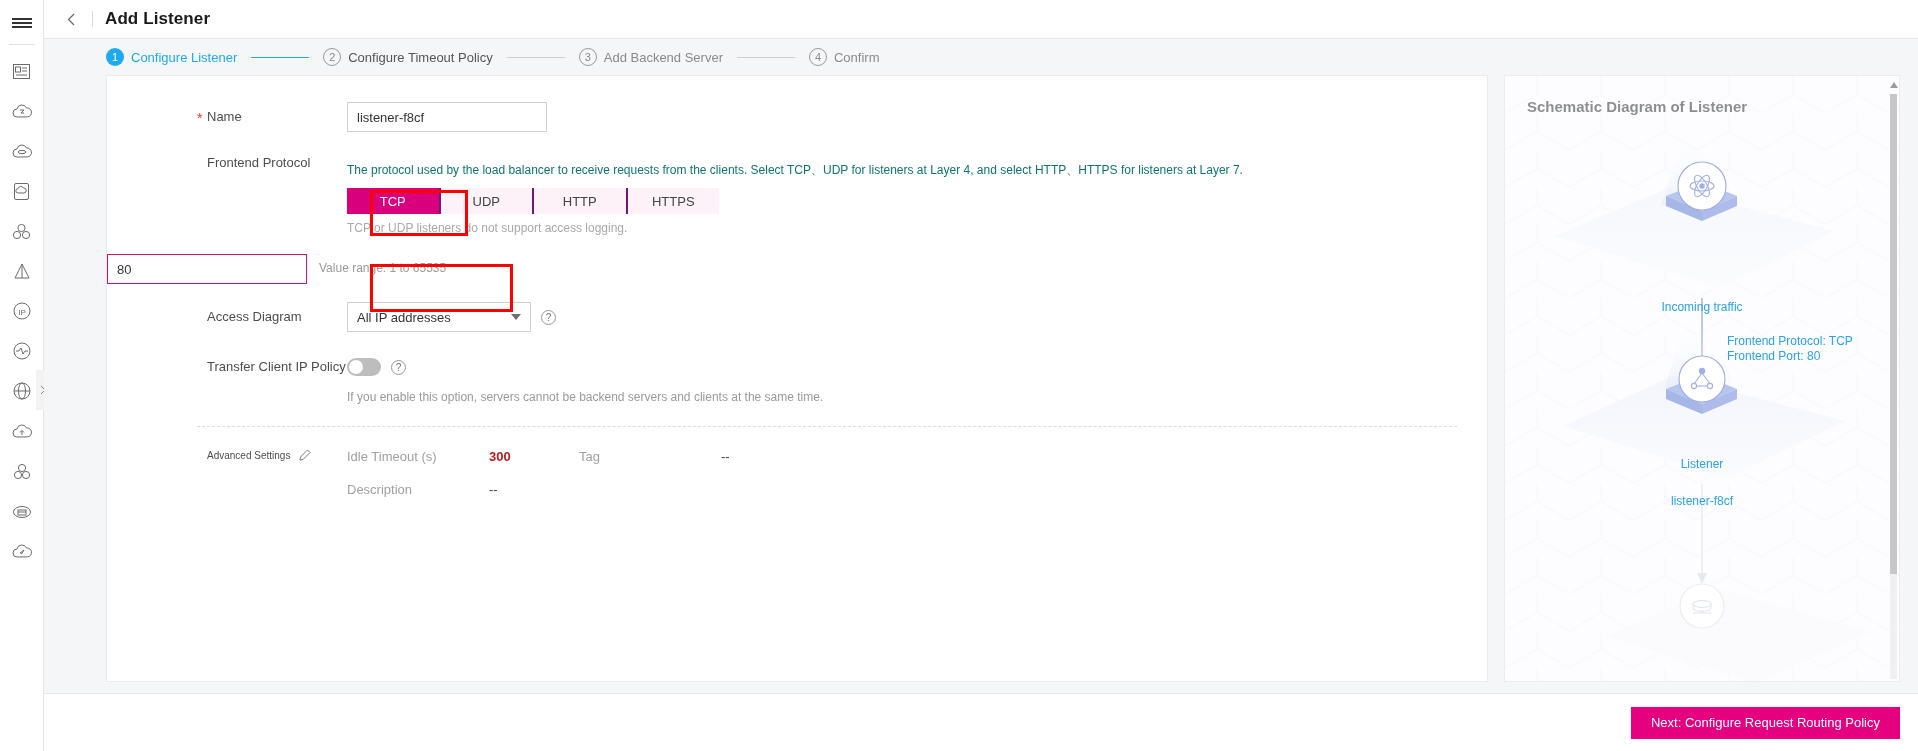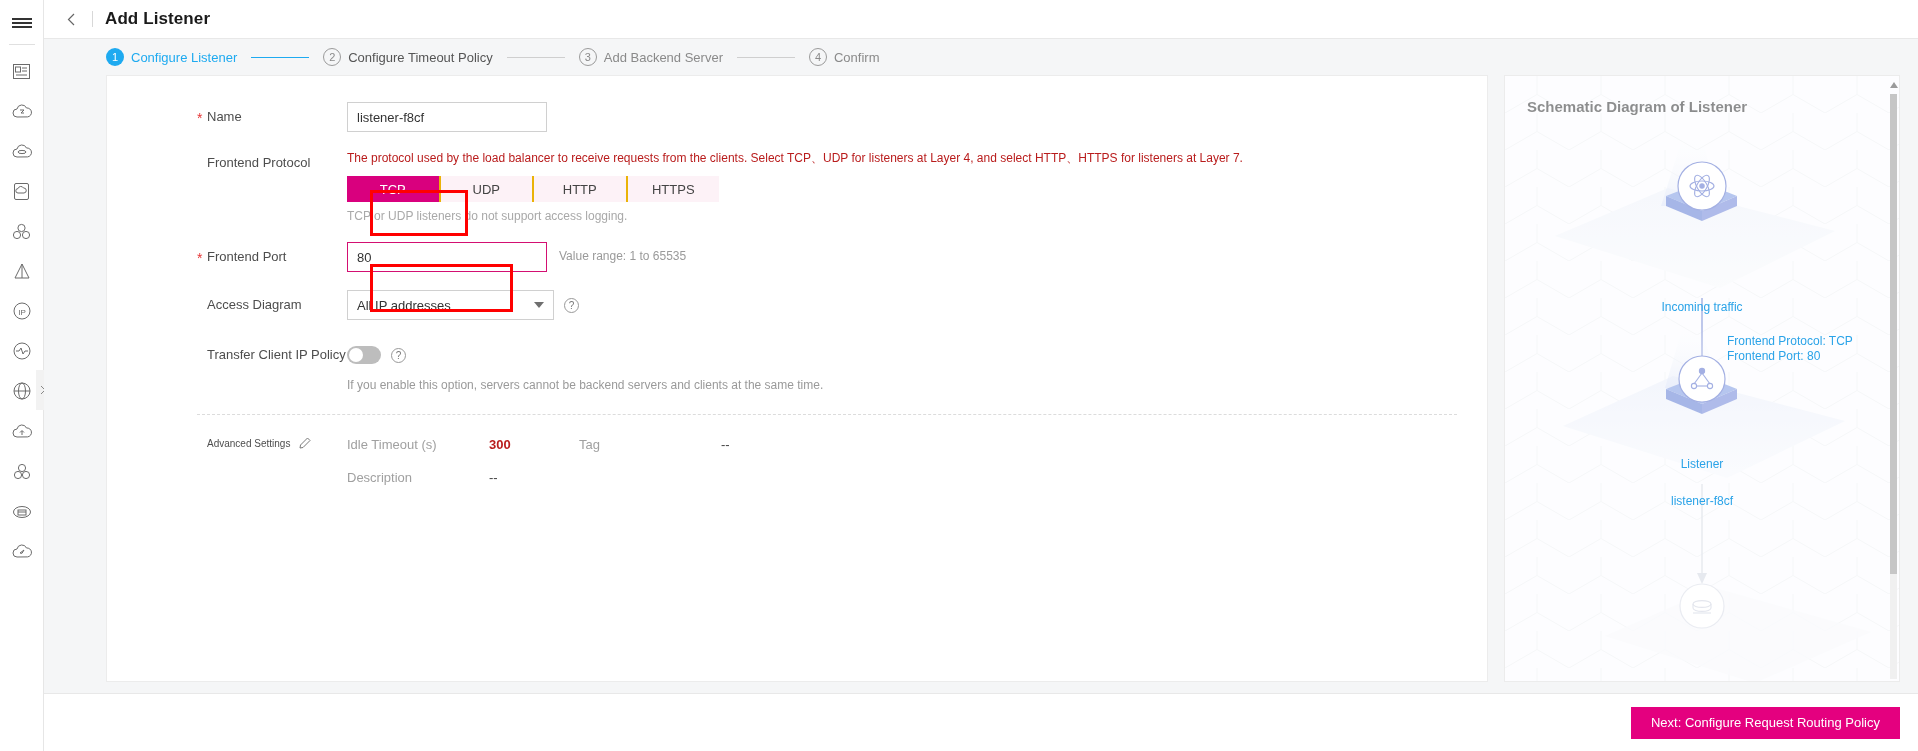--- a/index.html
+++ b/index.html
@@ -100,33 +100,33 @@
   .text-input {
     width: 200px; height: 30px; border:1px solid #d0d0d0; background:#fff;
     font-size: 13px; padding: 0 9px; color:#333; outline:none;
     font-family:"Liberation Sans", sans-serif;
   }
   .text-input.focused { border:1px solid #d30f72; }
 
   .hint { font-size: 12px; color:#9a9a9a; line-height: 18px; }
   .hint-inline { font-size: 12px; color:#9a9a9a; position:absolute; left: 212px; top: 7px; white-space:nowrap;}
 
-  .proto-desc { font-size: 12px; color:#b91c1c; line-height: 16px; padding-top: 2px; }
+  .proto-desc { font-size: 12px; color:#0f766e; line-height: 16px; padding-top: 2px; margin-top: 12px; }
   .tabs { display:flex; margin-top: 10px; width: 372px; }
   .tab {
     flex: 1 1 0; height: 26px; display:flex; align-items:center; justify-content:center;
     font-size: 13px; background:#fdf2f7; color:#444; cursor:pointer;
-    border-right: 2px solid #eab308;
+    border-right: 2px solid #701a75;
   }
   .tab:last-child { border-right: none; }
   .tab.sel { background:#d9007e; color:#fff; font-weight: normal; }
   .tabs-note { font-size: 12px; color:#a9a9a9; margin-top: 7px; }
 
   .select {
-    width: 207px; height: 30px; border:1px solid #d0d0d0; background:#fff;
+    width: 184px; height: 30px; border:1px solid #d0d0d0; background:#fff;
     font-size: 13px; padding: 0 9px; color:#333; display:flex; align-items:center;
     justify-content: space-between; cursor:pointer; user-select:none;
   }
   .caret-dn { width:0;height:0;border-left:5px solid transparent;border-right:5px solid transparent;border-top:6px solid #6f6f6f; }
 
   .help-ic {
     width:15px;height:15px;border-radius:50%;border:1px solid #999;color:#777;
     font-size:10px; display:inline-flex;align-items:center;justify-content:center;
     cursor:pointer; vertical-align: middle;
   }
@@ -342,21 +342,20 @@
                 <div class="tab sel">TCP</div>
                 <div class="tab">UDP</div>
                 <div class="tab">HTTP</div>
                 <div class="tab">HTTPS</div>
               </div>
               <div class="tabs-note">TCP or UDP listeners do not support access logging.</div>
             </div>
           </div>
 
           <div class="row" style="margin-top:19px;">
-            <div class="lbl req">Frontend Port</div>
             <div class="field">
               <input class="text-input focused" value="80" style="">
               <span class="hint-inline">Value range: 1 to 65535</span>
             </div>
           </div>
 
           <div class="row" style="margin-top:18px;">
             <div class="lbl">Access Diagram</div>
             <div class="field" style="display:flex;align-items:center;gap:10px;">
               <div class="select">

